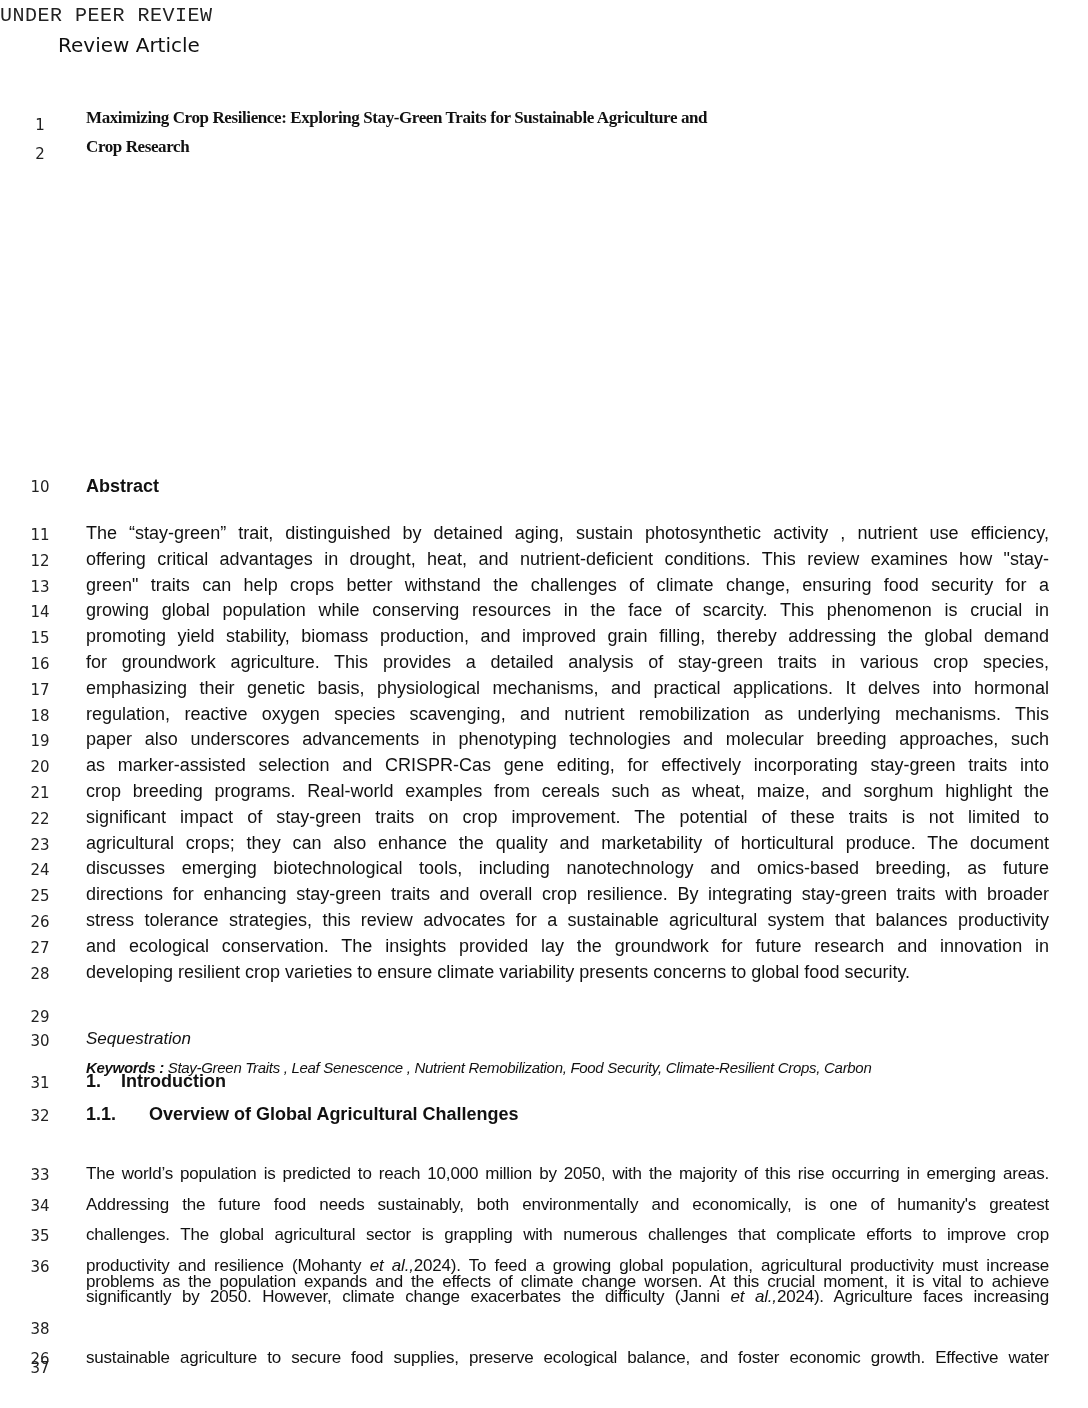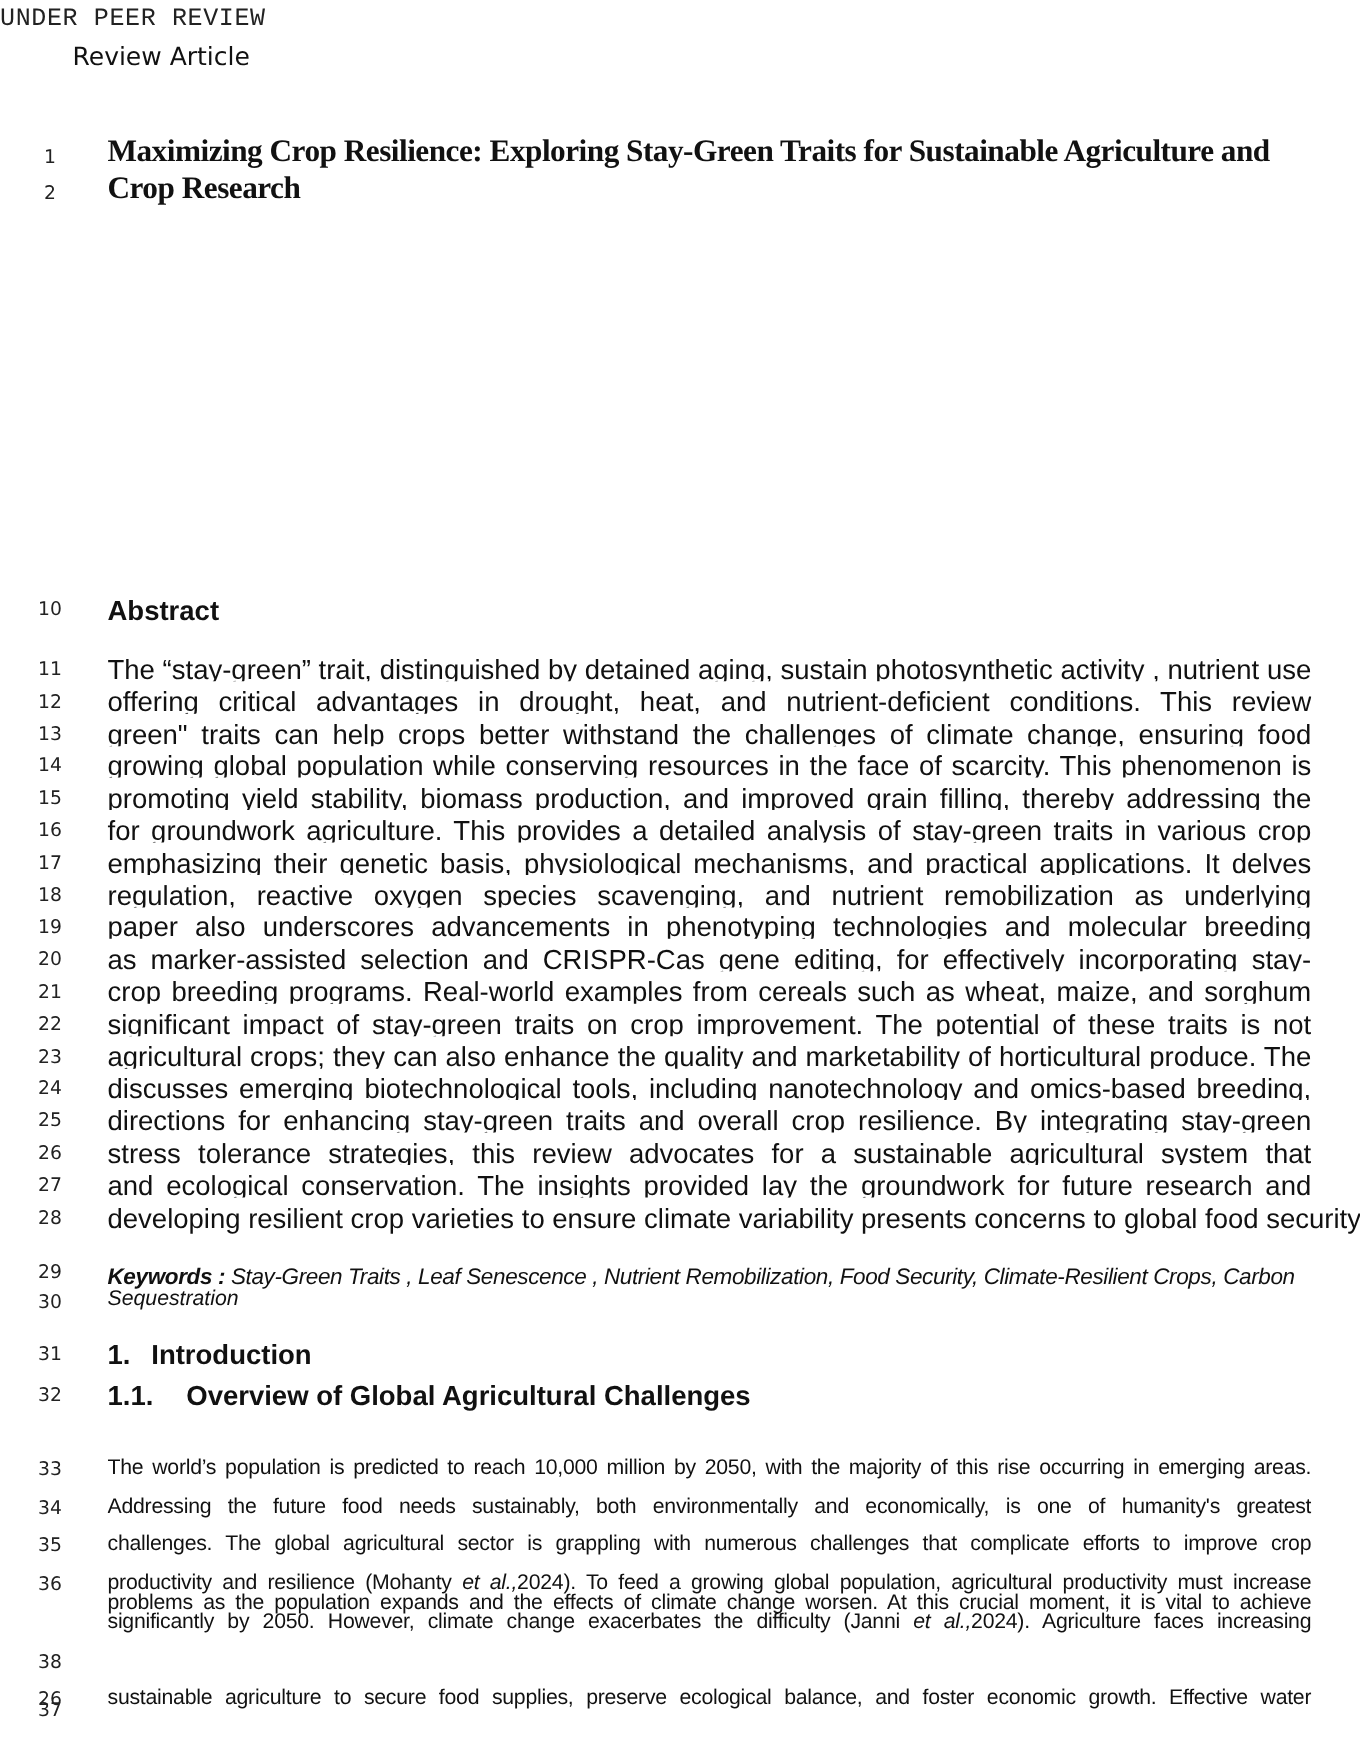--- a/index.html
+++ b/index.html
@@ -12,26 +12,26 @@
   .article-type {
     position: absolute; left: 58px; top: 33px;
     font-family: "DejaVu Sans", sans-serif; font-size: 20px; color: #111;
   }
   .ln {
     position: absolute; left: 22px; width: 36px; text-align: center;
     font-family: "DejaVu Sans", sans-serif; font-size: 15px; color: #222;
   }
   .line {
     position: absolute; left: 86px; width: 963px;
-    font-family: "Liberation Sans", sans-serif; font-size: 22px; color: #111;
+    font-family: "Liberation Sans", sans-serif; font-size: 18px; color: #111;
     white-space: nowrap;
   }
   .justify { text-align: justify; text-align-last: justify; white-space: normal; height: 22px; overflow: hidden; }
   .title {
-    font-family: "Liberation Serif", serif; font-weight: bold; font-size: 25px; letter-spacing: -0.4px;
+    font-family: "Liberation Serif", serif; font-weight: bold; font-size: 17px; letter-spacing: -0.4px;
   }
   .bold { font-weight: bold; }
   .italic { font-style: italic; }
   .body2 { font-size: 17px; letter-spacing: -0.2px; }
   .h1num { display: inline-block; width: 35px; }
   .h2num { display: inline-block; width: 63px; }
 </style>
 </head>
 <body>
 
@@ -79,21 +79,21 @@
     <div class="line justify" style="top: 884.2px;">directions for enhancing stay-green traits and overall crop resilience. By integrating stay-green traits with broader</div>
     <div class="ln" style="top: 913px;">26</div>
     <div class="line justify" style="top: 910px;">stress tolerance strategies, this review advocates for a sustainable agricultural system that balances productivity</div>
     <div class="ln" style="top: 938.8px;">27</div>
     <div class="line justify" style="top: 935.8px;">and ecological conservation. The insights provided lay the groundwork for future research and innovation in</div>
     <div class="ln" style="top: 964.6px;">28</div>
     <div class="line" style="top: 961.6px;">developing resilient crop varieties to ensure climate variability presents concerns to global food security.</div>
   </div>
 
 <div class="ln" style="top:1008px;">29</div>
-<div class="line italic" style="top:1011px; font-size:18px; letter-spacing:-0.3px;"><span class="bold">Keywords :</span><span> Stay-Green Traits , Leaf Senescence , Nutrient Remobilization, Food Security, Climate-Resilient Crops, Carbon</span></div>
+<div class="line italic" style="top:1059px; font-size:15px; letter-spacing:-0.3px;"><span class="bold">Keywords :</span><span> Stay-Green Traits , Leaf Senescence , Nutrient Remobilization, Food Security, Climate-Resilient Crops, Carbon</span></div>
 <div class="ln" style="top:1032px;">30</div>
 <div class="line italic" style="top:1029px; font-size:17px;">Sequestration</div>
 
 <div class="ln" style="top:1074px;">31</div>
 <div class="line bold" style="top:1071px;"><span class="h1num">1.</span><span>Introduction</span></div>
 <div class="ln" style="top:1107px;">32</div>
 <div class="line bold" style="top:1104px;"><span class="h2num">1.1.</span><span>Overview of Global Agricultural Challenges</span></div>
 
 <div id="body-block">
     <div class="ln" style="top: 1166px;">33</div>

